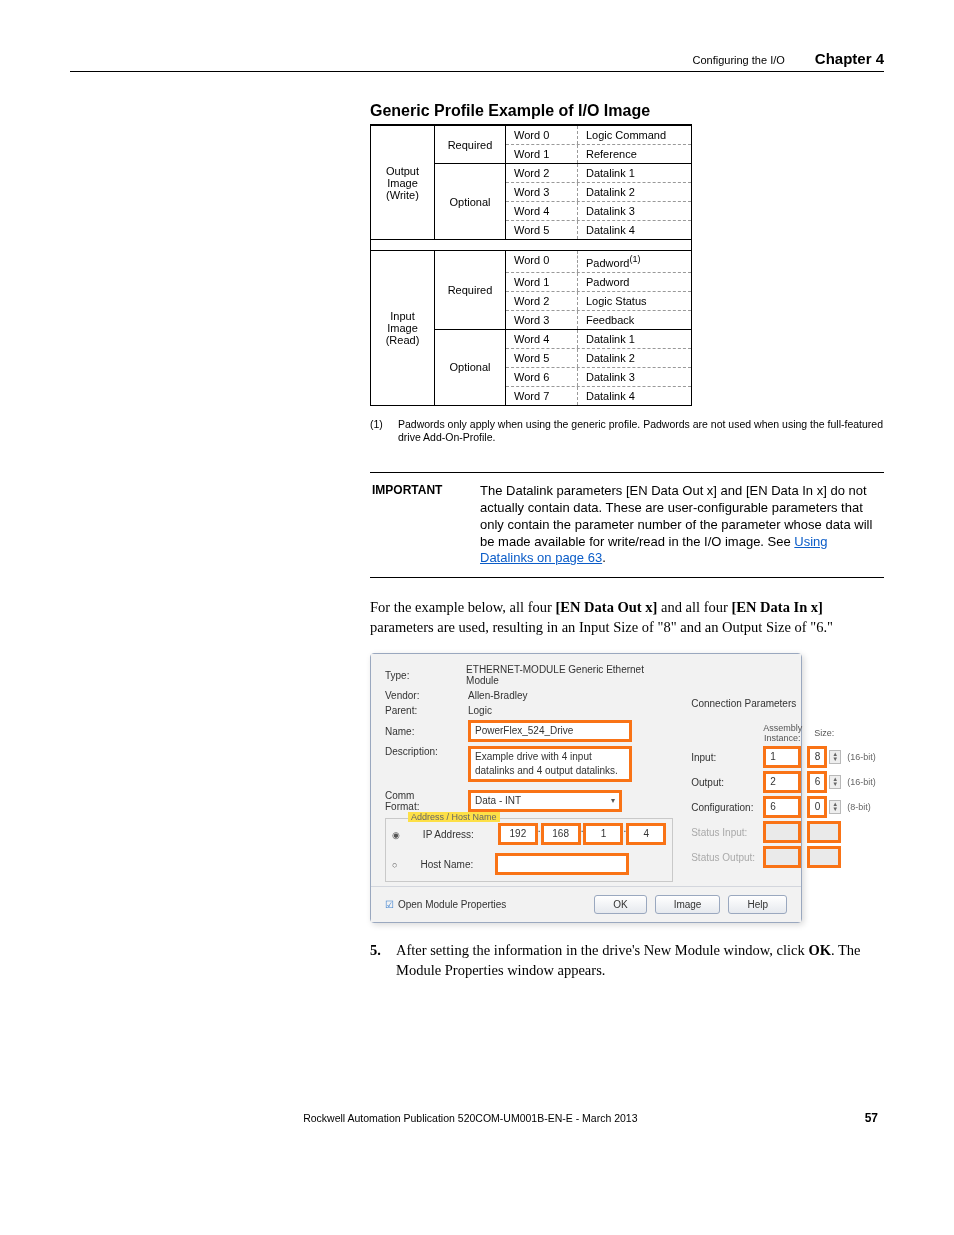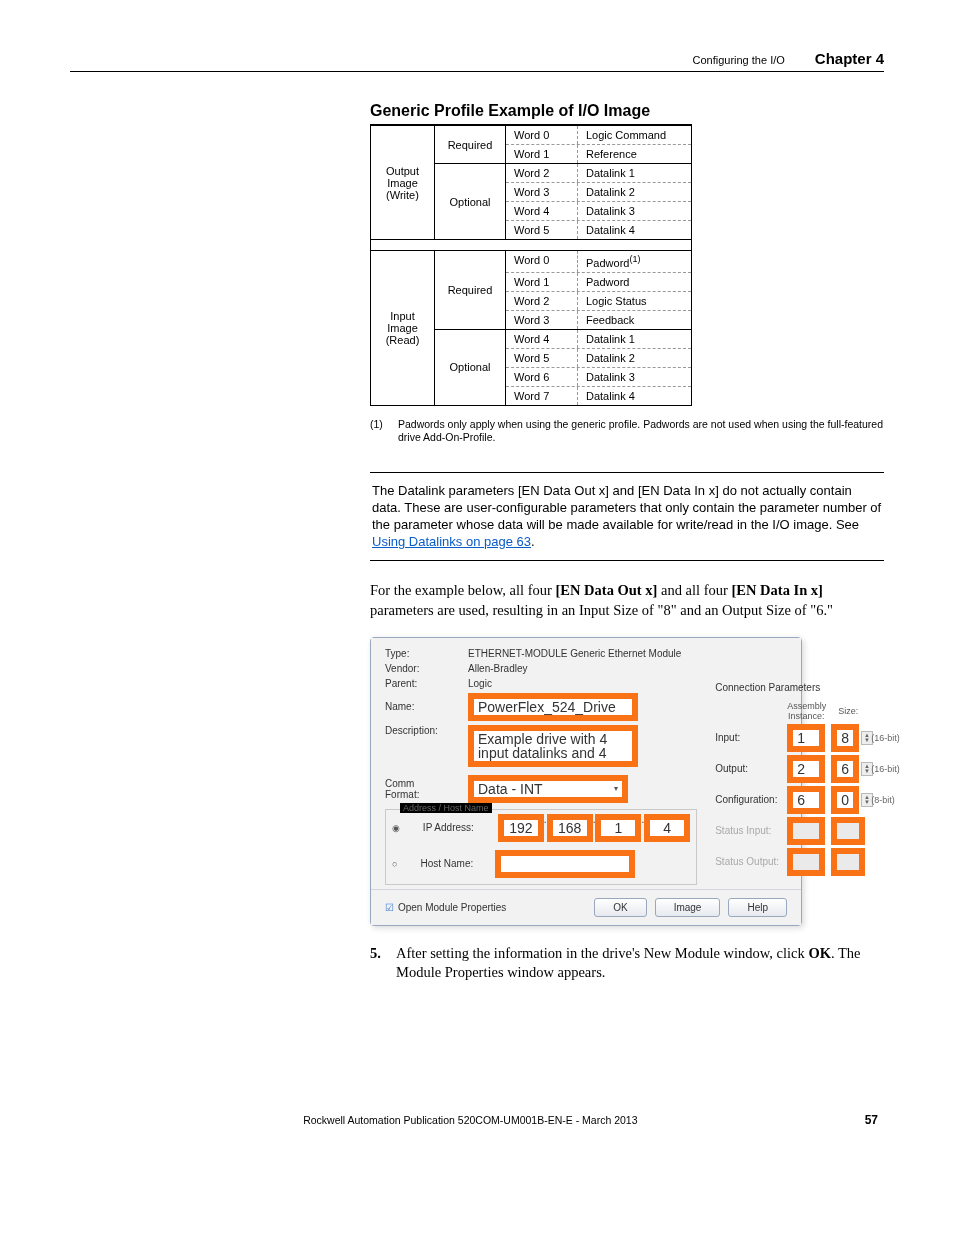--- a/index.html
+++ b/index.html
@@ -174,26 +174,26 @@
     flex-direction: column;
     gap: 4px;
   }
   .dlg-row {
     display: flex;
     gap: 19px;
     align-items: center;
   }
   .lbl { width: 64px; }
   .field {
-    border: 6px solid #f97316;
+    border: 3px solid #f97316;
     background: #fff;
     padding: 1px 4px;
     height: 14px;
     line-height: 14px;
-    font-size: 14px;
+    font-size: 10px;
   }
   .field.wide { width: 150px; }
   .textarea {
     width: 150px; height: 28px;
     overflow: hidden;
   }
   .dropdown {
     display: flex;
     align-items: center;
     justify-content: space-between;
@@ -383,20 +383,21 @@
         </div>
       </div>
   </div>
 
   <div class="footnote">
     <span class="num">(1)</span>
     <span>Padwords only apply when using the generic profile. Padwords are not used when using the full-featured drive Add-On-Profile.</span>
   </div>
 
   <div class="important-box">
+    <div class="important-label">IMPORTANT</div>
     <div class="important-text">
       <span>The Datalink parameters [EN Data Out x] and [EN Data In x] do not actually contain data. These are user-configurable parameters that only contain the parameter number of the parameter whose data will be made available for write/read in the I/O image. See </span><a href="#">Using Datalinks on page 63</a><span>.</span>
     </div>
   </div>
 
   <p class="body-para">
     For the example below, all four <b>[EN Data Out x]</b> and all four <b>[EN Data In x]</b> parameters are used, resulting in an Input Size of "8" and an Output Size of "6."
   </p>
 
   <div class="dialog">
@@ -422,21 +423,21 @@
             <span class="lbl">Description:</span>
             <span class="field textarea">Example drive with 4 input datalinks and 4 output datalinks.</span>
           </div>
         <div class="dlg-row" style="margin-top:4px">
             <span class="lbl">Comm Format:</span>
             <span class="field dropdown">
               <span>Data - INT</span>
             </span>
           </div>
         <div style="border:1px solid #c9c9c9; padding:4px 6px 6px 6px; margin-top:2px; position:relative">
-          <span style="position:absolute; top:-7px; left:14px; background:#000000; padding:0 3px" class="tiny">Address / Host Name</span>
+          <span style="position:absolute; top:-7px; left:22px; background:#fde047; padding:0 3px" class="tiny">Address / Host Name</span>
           <div class="dlg-row">
             <span class="radio"></span>
             <span style="width:56px">IP Address:</span>
             <span class="ip-box">
               <span class="field ip-seg">192</span>
                 <span>.</span>
               <span class="field ip-seg">168</span>
                 <span>.</span>
               <span class="field ip-seg">1</span>
                 <span>.</span>
@@ -445,21 +446,21 @@
           </div>
           <div class="dlg-row" style="margin-top:8px">
             <span class="radio off"></span>
             <span style="width:56px">Host Name:</span>
             <span class="field" style="width:120px"></span>
           </div>
         </div>
       </div>
       <div class="dlg-col" style="width:175px; padding-top:34px">
         <span>Connection Parameters</span>
-        <div class="conn-grid" style="margin-top:4px">
+        <div class="conn-grid" style="margin-top:10px">
           <span></span>
           <span class="conn-head">Assembly Instance:</span>
           <span class="conn-head">Size:</span>
           <span></span>
 
           <span>Input:</span>
           <span class="field">1</span>
           <span class="spin">
               <span class="field">8</span>
               <span class="spin-btns">▲<br>▼</span>

